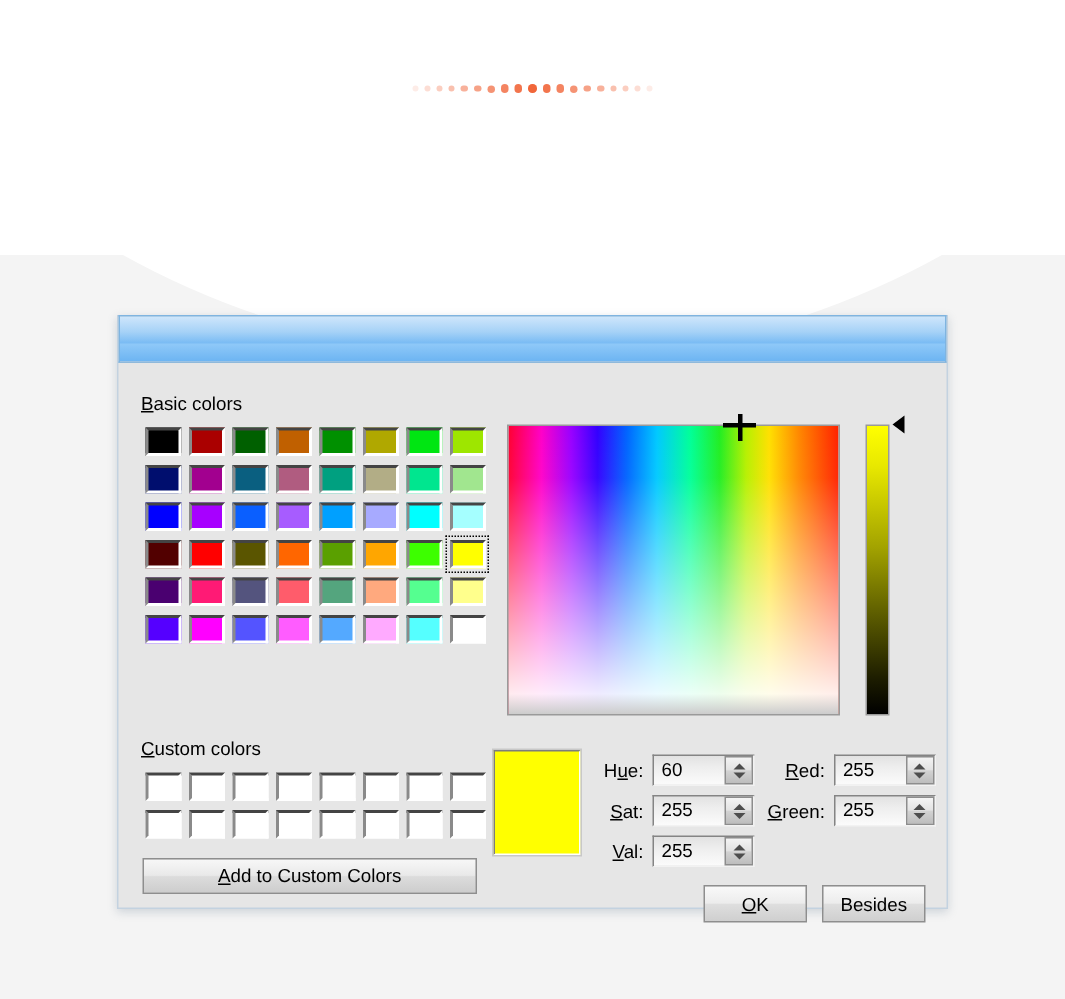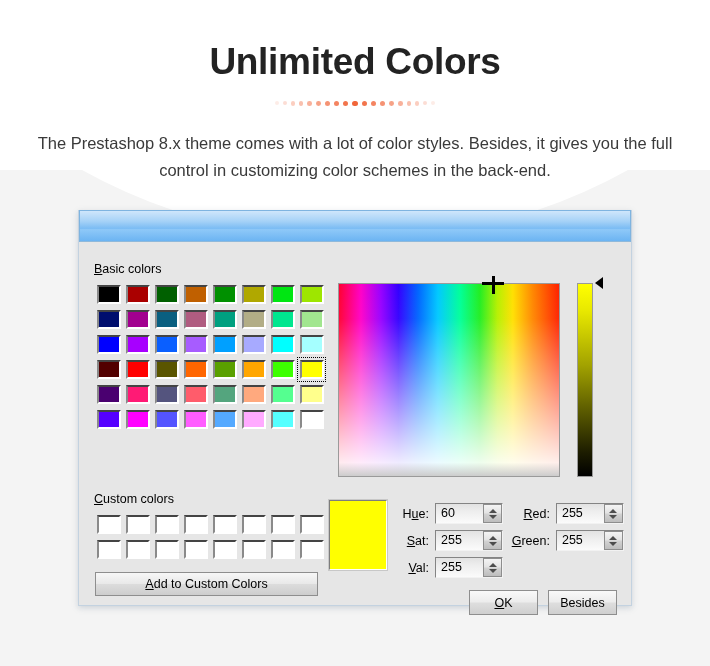--- a/index.html
+++ b/index.html
@@ -209,21 +209,20 @@
     cursor:pointer;
   }
 </style>
 </head>
 <body>
 
 <div id="bg-top-white"></div>
 <div id="bg-white-curve"></div>
 
 <div id="header">
-  <h1 id="page-title">Unlimited Colors</h1>
   <div id="dots-decoration">
       <span style="opacity: 0.12; width: 3.9px; height: 3.9px; background: rgb(241, 102, 58);"></span>
       <span style="opacity: 0.218; width: 4.1px; height: 4.1px; background: rgb(241, 102, 58);"></span>
       <span style="opacity: 0.316; width: 4.3px; height: 4.3px; background: rgb(241, 102, 58);"></span>
       <span style="opacity: 0.413; width: 4.4px; height: 4.4px; background: rgb(241, 102, 58);"></span>
       <span style="opacity: 0.511; width: 4.6px; height: 4.6px; background: rgb(241, 102, 58);"></span>
       <span style="opacity: 0.609; width: 4.8px; height: 4.8px; background: rgb(241, 102, 58);"></span>
       <span style="opacity: 0.707; width: 5px; height: 5px; background: rgb(241, 102, 58);"></span>
       <span style="opacity: 0.804; width: 5.1px; height: 5.1px; background: rgb(241, 102, 58);"></span>
       <span style="opacity: 0.902; width: 5.3px; height: 5.3px; background: rgb(241, 102, 58);"></span>
@@ -231,21 +230,20 @@
       <span style="opacity: 0.902; width: 5.3px; height: 5.3px; background: rgb(241, 102, 58);"></span>
       <span style="opacity: 0.804; width: 5.1px; height: 5.1px; background: rgb(241, 102, 58);"></span>
       <span style="opacity: 0.707; width: 5px; height: 5px; background: rgb(241, 102, 58);"></span>
       <span style="opacity: 0.609; width: 4.8px; height: 4.8px; background: rgb(241, 102, 58);"></span>
       <span style="opacity: 0.511; width: 4.6px; height: 4.6px; background: rgb(241, 102, 58);"></span>
       <span style="opacity: 0.413; width: 4.4px; height: 4.4px; background: rgb(241, 102, 58);"></span>
       <span style="opacity: 0.316; width: 4.3px; height: 4.3px; background: rgb(241, 102, 58);"></span>
       <span style="opacity: 0.218; width: 4.1px; height: 4.1px; background: rgb(241, 102, 58);"></span>
       <span style="opacity: 0.12; width: 3.9px; height: 3.9px; background: rgb(241, 102, 58);"></span>
     </div>
-  <p id="subtitle">The Prestashop 8.x theme comes with a lot of color styles. Besides, it gives you the full control in customizing color schemes in the back-end.</p>
 </div>
 
 <div id="color-dialog">
 
   <div id="dialog-titlebar"></div>
 
   <div id="dialog-body">
 
     <div id="basic-colors-label" class="label"><span class="mn">B</span>asic colors</div>
     <div id="basic-colors-grid">

